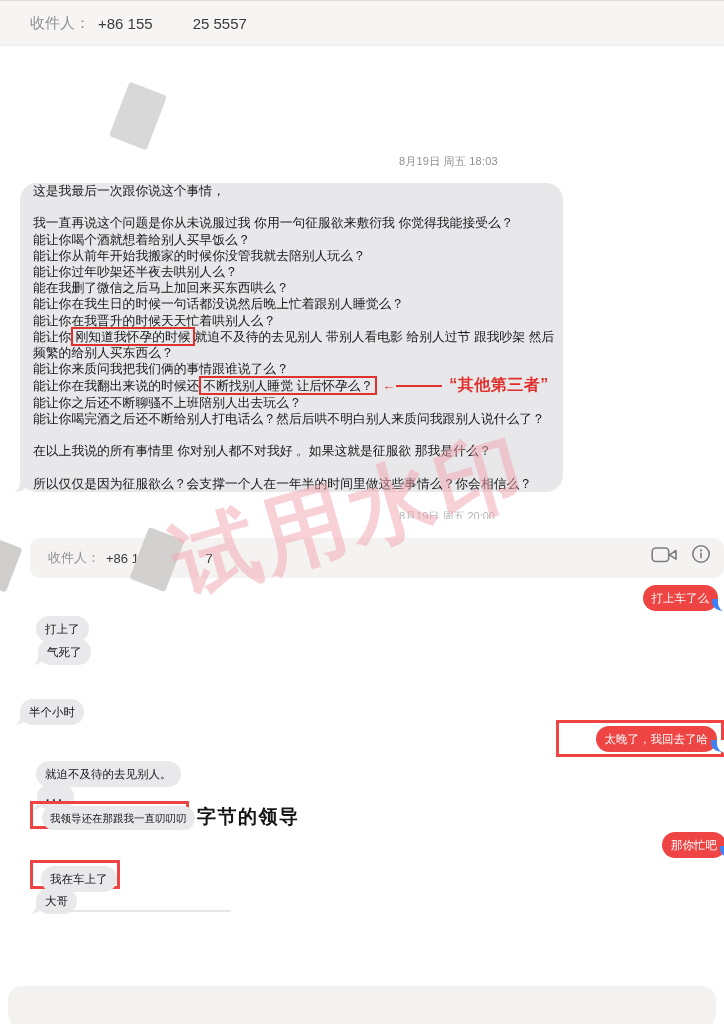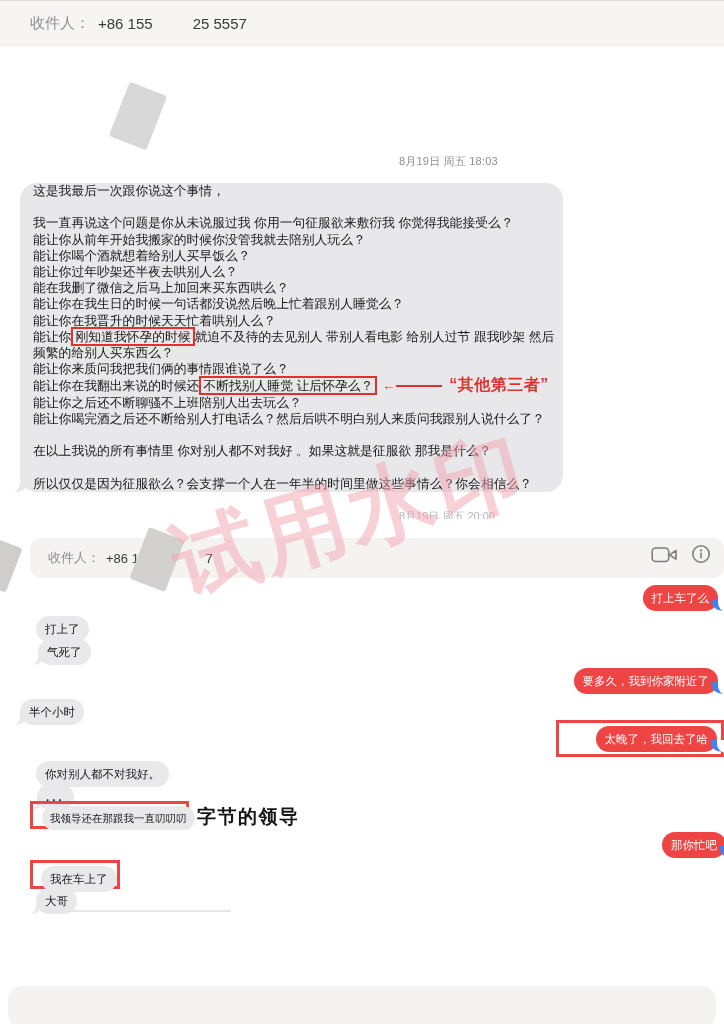--- a/index.html
+++ b/index.html
@@ -90,22 +90,22 @@
     <span class="to-number" style="margin-left:0">25 5557</span>
   </div>
   <div class="blur-patch patch1"></div>
 
   <div class="ts ts1">8月19日 周五 18:03</div>
 
   <div class="bubble1">
     <div class="msg-line">这是我最后一次跟你说这个事情，</div>
     <div class="msg-line"></div>
     <div class="msg-line">我一直再说这个问题是你从未说服过我 你用一句征服欲来敷衍我 你觉得我能接受么？</div>
+    <div class="msg-line">能让你喝个酒就想着给别人买早饭么？</div>
     <div class="msg-line">能让你从前年开始我搬家的时候你没管我就去陪别人玩么？</div>
-    <div class="msg-line">能让你喝个酒就想着给别人买早饭么？</div>
     <div class="msg-line">能让你过年吵架还半夜去哄别人么？</div>
     <div class="msg-line">能在我删了微信之后马上加回来买东西哄么？</div>
     <div class="msg-line">能让你在我生日的时候一句话都没说然后晚上忙着跟别人睡觉么？</div>
     <div class="msg-line">能让你在我晋升的时候天天忙着哄别人么？</div>
     <div class="msg-line">
       <span>能让你</span><span class="redbox">刚知道我怀孕的时候</span><span>就迫不及待的去见别人 带别人看电影 给别人过节 跟我吵架 然后</span>
     </div>
     <div class="msg-line">频繁的给别人买东西么？</div>
     <div class="msg-line">能让你来质问我把我们俩的事情跟谁说了么？</div>
     <div class="msg-line">
@@ -138,28 +138,27 @@
   </svg>
   <svg class="topbar-icon icon-info" width="20" height="20" viewBox="0 0 20 20">
     <circle cx="10" cy="10" r="8.2" fill="none" stroke="#7d7d81" stroke-width="1.6"></circle>
     <circle cx="10" cy="6.4" r="1.1" fill="#7d7d81"></circle>
     <rect x="9.2" y="8.6" width="1.6" height="6" rx="0.8" fill="#7d7d81"></rect>
   </svg>
 
   <div class="b bl tail-r" style="right:6px;top:585px;">打上车了么</div>
   <div class="b g" style="left:36px;top:616px;">打上了</div>
   <div class="b g tail-l" style="left:38px;top:639px;">气死了</div>
-  <div class="b bl tail-r" style="right:6px;top:668px;">要多久，我到你家附近了</div>
   <div class="b g tail-l" style="left:20px;top:699px;">半个小时</div>
 
   <div class="annot-box boxA">
     <div class="b bl tail-r">太晚了，我回去了哈</div>
   </div>
 
-  <div class="b g" style="left:36px;top:761px;">你对别人都不对我好。</div>
+  <div class="b g" style="left:36px;top:761px;">就迫不及待的去见别人。</div>
   <div class="b g tail-l dots" style="left:37px;top:784px;">...</div>
 
   <div class="annot-box boxB">
     <div class="b g">我领导还在那跟我一直叨叨叨</div>
   </div>
   <div class="annotation2">字节的领导</div>
 
   <div class="b bl tail-r" style="right:-2px;top:832px;">那你忙吧</div>
 
   <div class="annot-box boxC">

